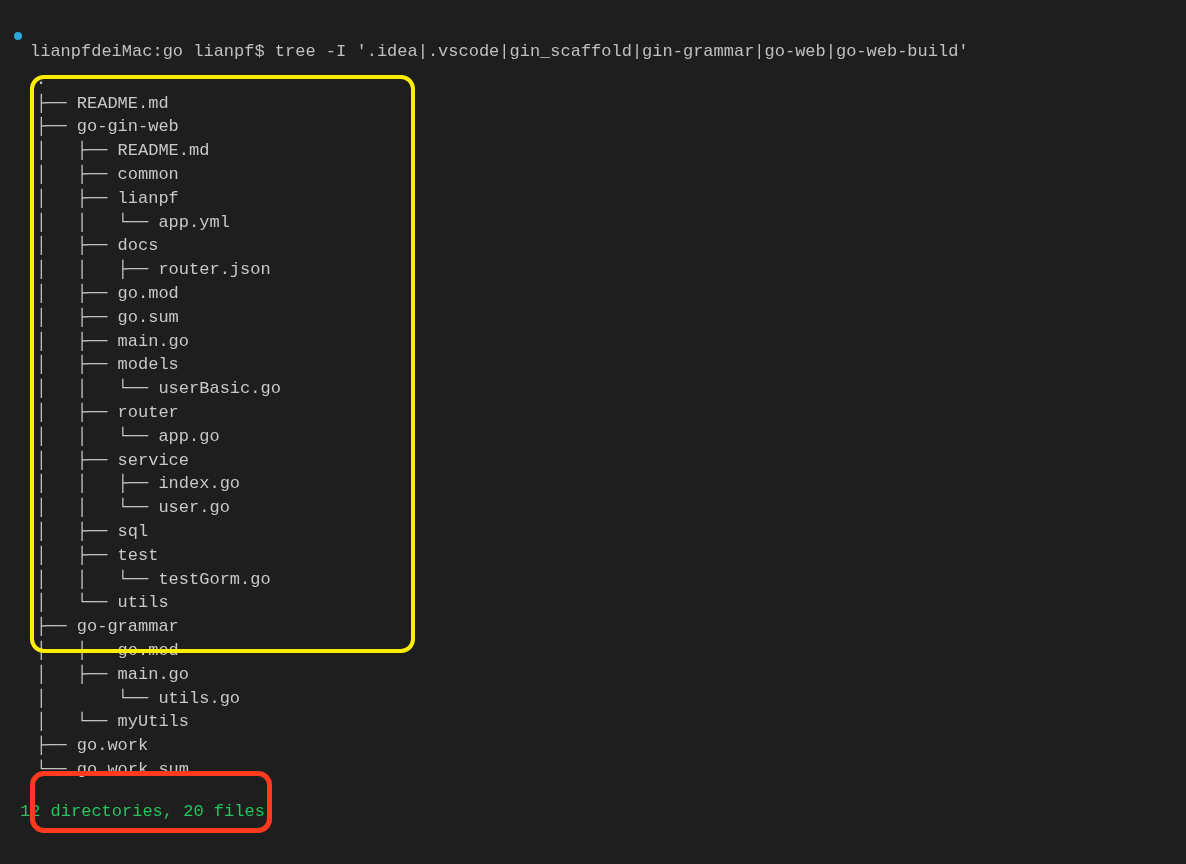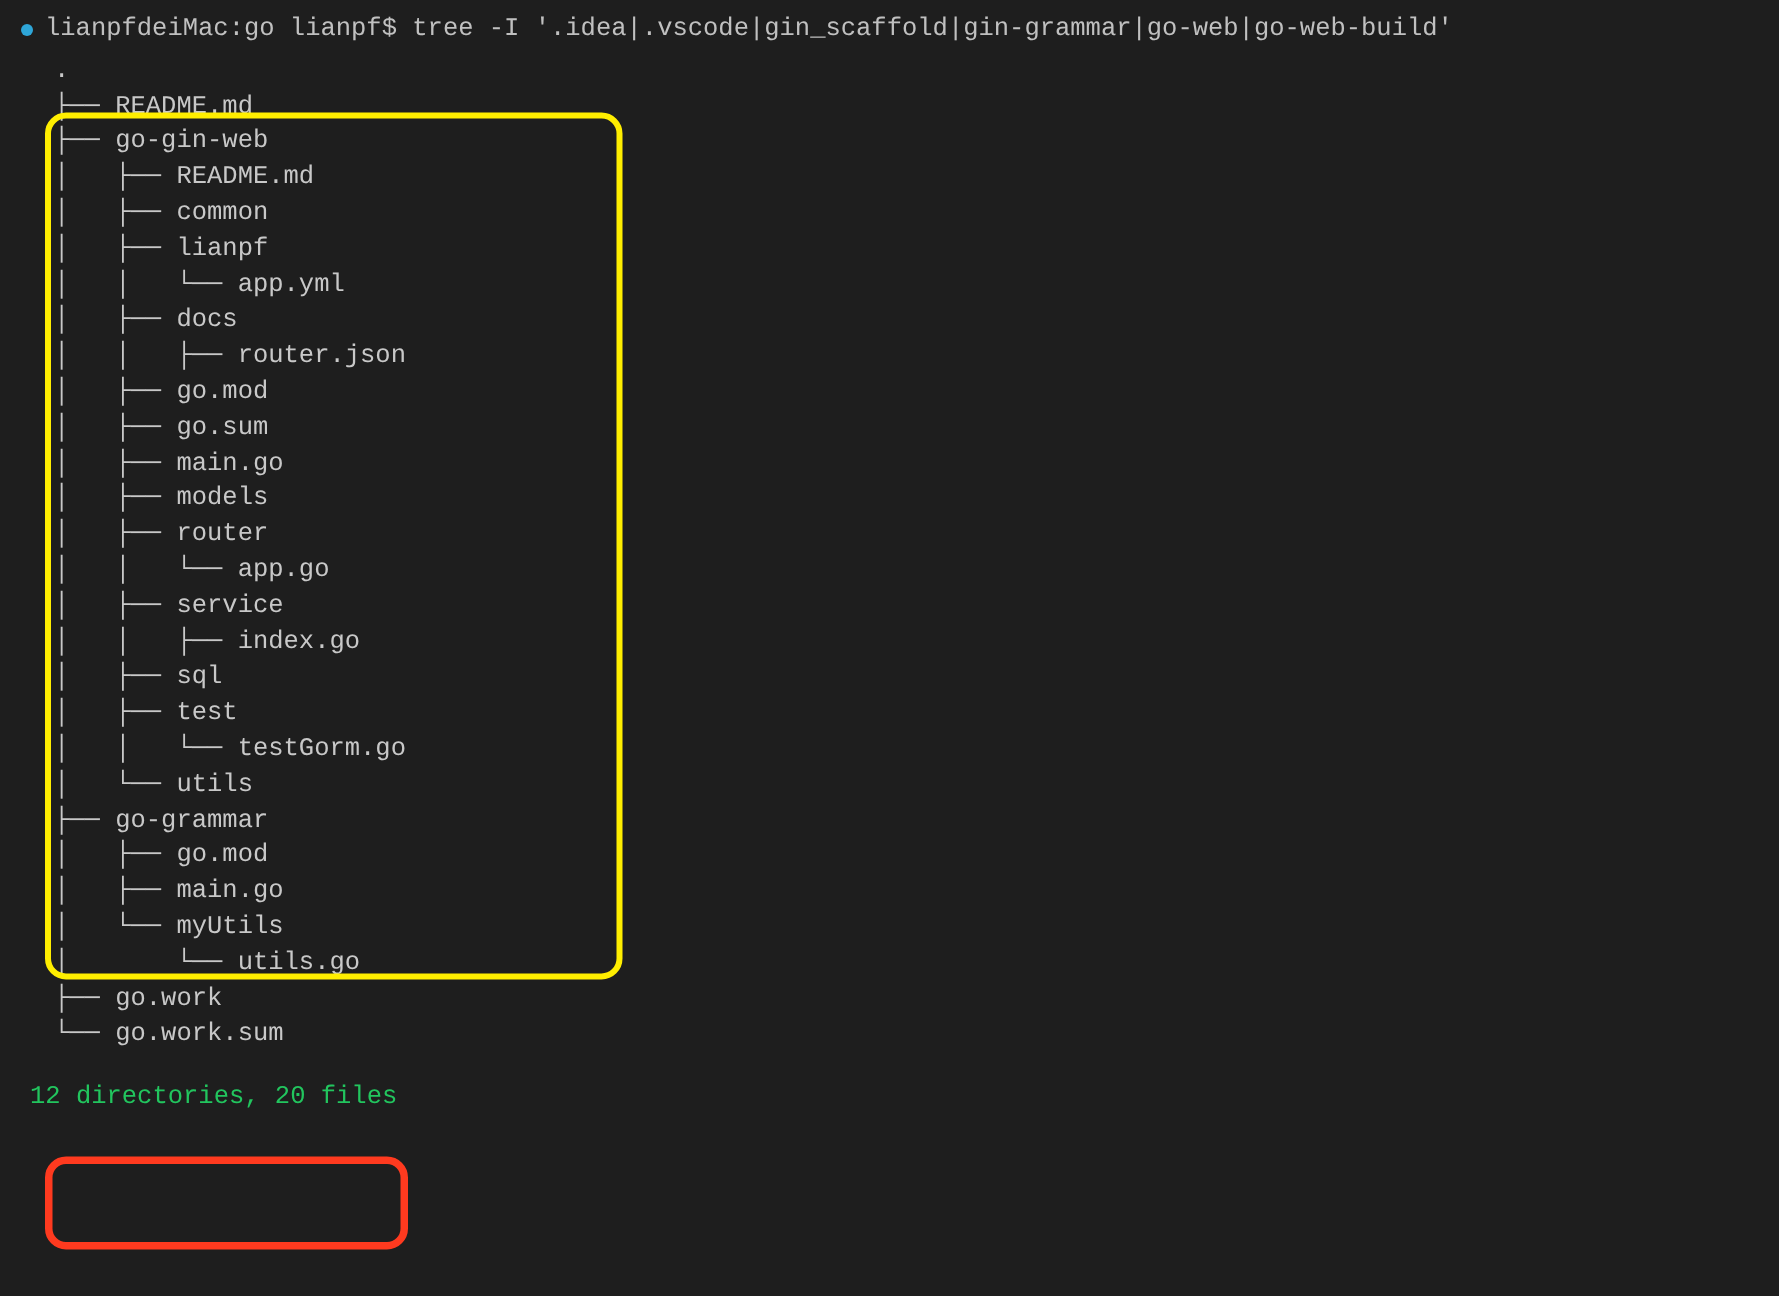--- a/index.html
+++ b/index.html
@@ -20,21 +20,21 @@
       margin-bottom: 4px;
     }
     .bullet {
       width: 8px;
       height: 8px;
       border-radius: 50%;
       background: #2ea6d8;
       margin-right: 8px;
       flex-shrink: 0;
     }
-    .prompt-text { color: #c0c0c0; white-space: pre; }
+    .prompt-text { color: #c0c0c0; white-space: pre; margin-top: 32px; }
     .tree-root { padding-left: 22px; margin-top: 2px; }
     .tree-line { white-space: pre; color: #c8c8c8; position: relative; }
     .yellow-box {
       position: absolute;
       border: 4px solid #ffee00;
       border-radius: 14px;
       pointer-events: none;
     }
     .red-box {
       position: absolute;
@@ -65,33 +65,35 @@
       <div class="tree-line">│   ├── README.md</div>
       <div class="tree-line">│   ├── common</div>
       <div class="tree-line">│   ├── lianpf</div>
       <div class="tree-line">│   │   └── app.yml</div>
       <div class="tree-line">│   ├── docs</div>
       <div class="tree-line">│   │   ├── router.json</div>
       <div class="tree-line">│   ├── go.mod</div>
       <div class="tree-line">│   ├── go.sum</div>
       <div class="tree-line">│   ├── main.go</div>
       <div class="tree-line">│   ├── models</div>
+      <div class="tree-line">│   │   └── userBasic.go</div>
       <div class="tree-line">│   ├── router</div>
       <div class="tree-line">│   │   └── app.go</div>
       <div class="tree-line">│   ├── service</div>
       <div class="tree-line">│   │   ├── index.go</div>
+      <div class="tree-line">│   │   └── user.go</div>
       <div class="tree-line">│   ├── sql</div>
       <div class="tree-line">│   ├── test</div>
       <div class="tree-line">│   │   └── testGorm.go</div>
       <div class="tree-line">│   └── utils</div>
       <div class="tree-line">├── go-grammar</div>
       <div class="tree-line">│   ├── go.mod</div>
       <div class="tree-line">│   ├── main.go</div>
+      <div class="tree-line">│       └── utils.go</div>
       <div class="tree-line">│   └── myUtils</div>
-      <div class="tree-line">│       └── utils.go</div>
       <div class="tree-line">├── go.work</div>
       <div class="tree-line">└── go.work.sum</div>
     </div>
 </div>
 
 <div class="summary">12 directories, 20 files</div>
 
 <div class="yellow-box" id="yellow-box" style="top: 75px; left: 30px; width: 385px; height: 578px;"></div>
 <div class="red-box" id="red-box" style="top: 771px; left: 30px; width: 242px; height: 62px;"></div>
 

